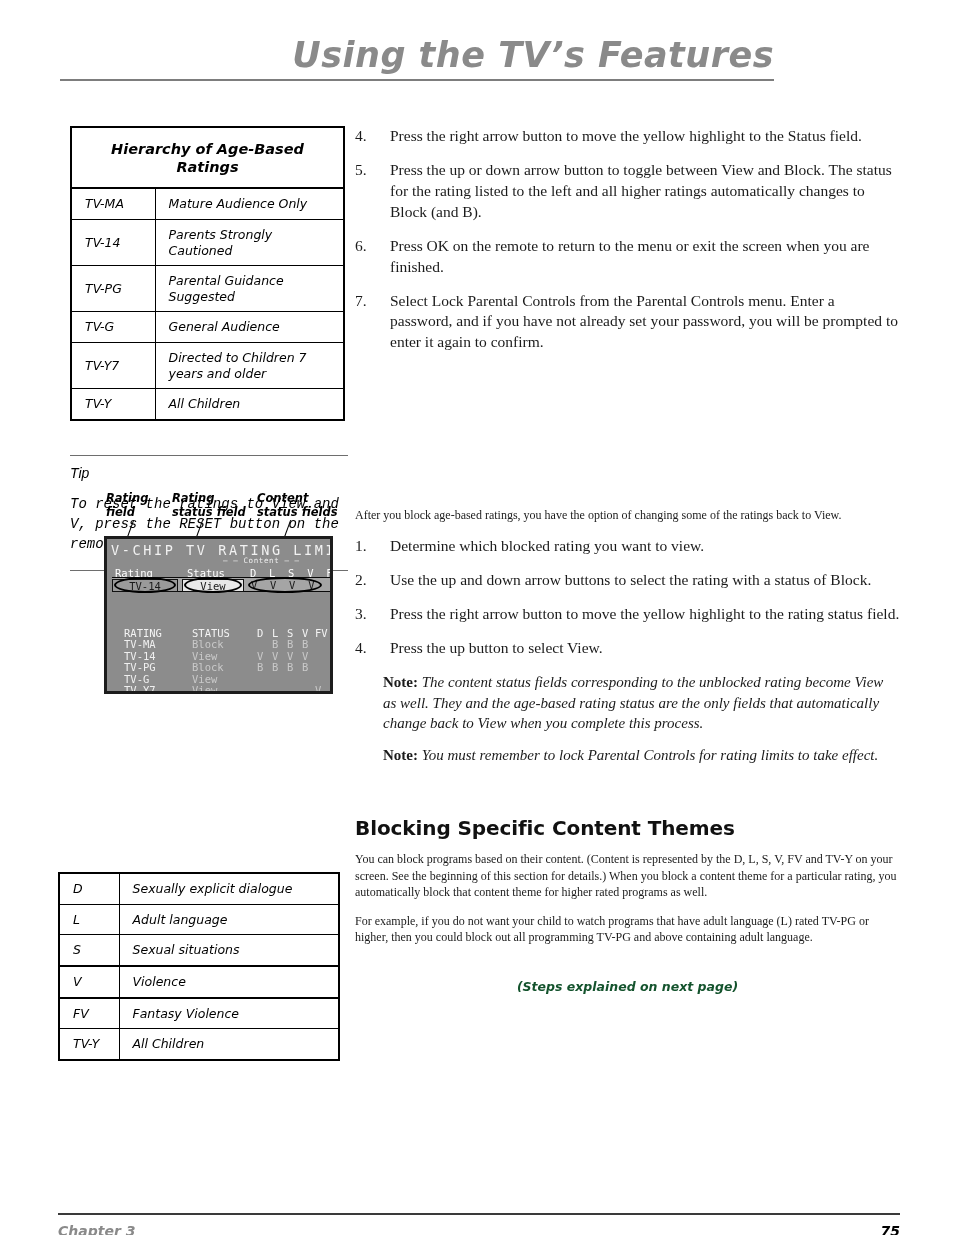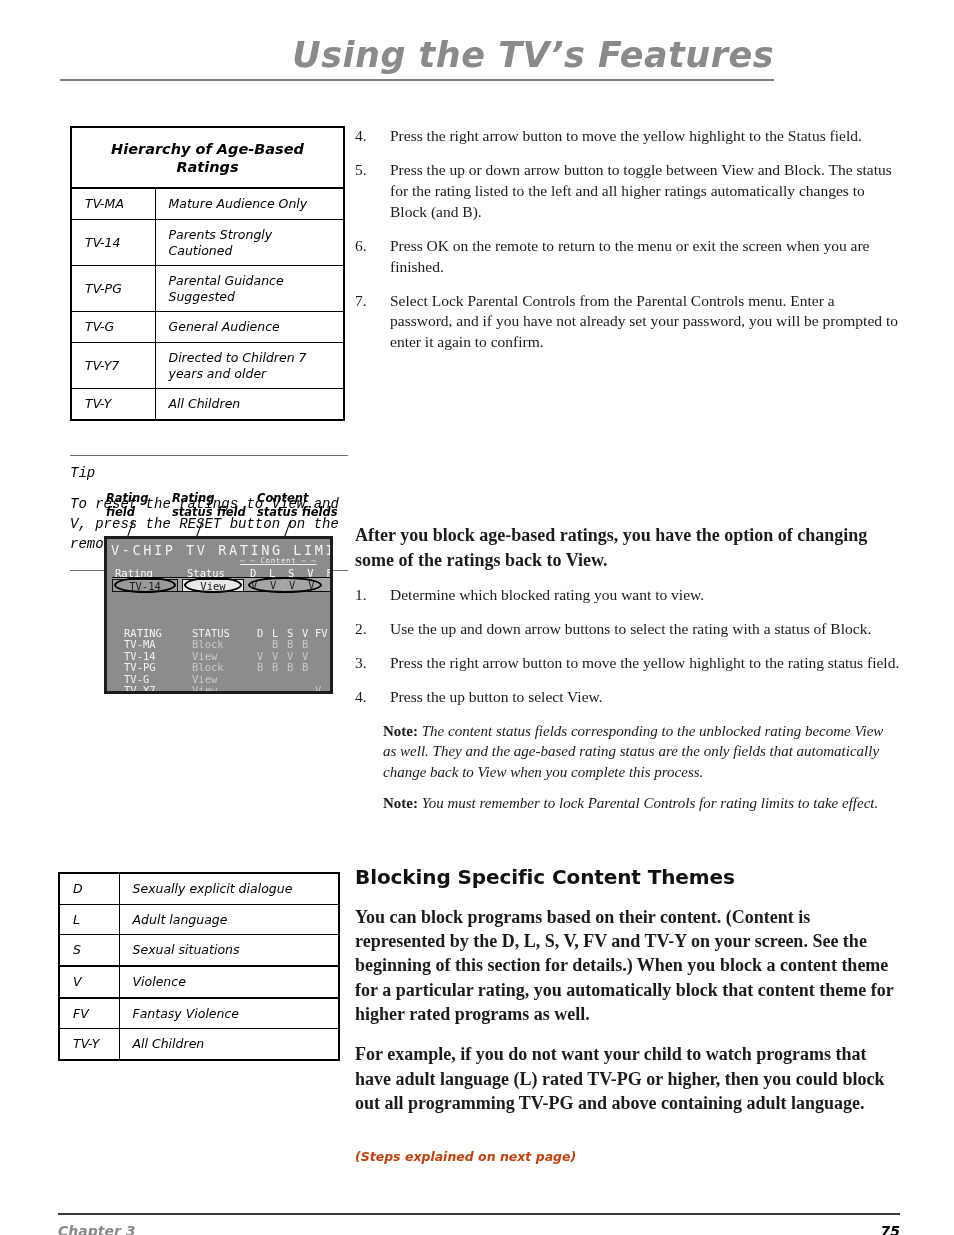--- a/index.html
+++ b/index.html
@@ -66,21 +66,21 @@
     width: 84px;
     border-right: 1px solid #000;
   }
   #content-themes-table td.code-col { width: 60px; }
   #content-themes-table tr.sep-row td { border-bottom: 2px solid #000; }
 
   
   #tip-block { margin-top: 34px; width: 278px; }
   #tip-block .tip-rule { border-top: 1px solid #6e6e6e; }
   #tip-block .tip-title {
-    font-family: Liberation Mono, monospace;
+    font-family: Liberation Sans, sans-serif;
     font-style: italic; font-size: 14px;
     color: #000; margin: 9px 0 14px 0;
   }
   #tip-block .tip-text {
     font-family: Liberation Mono, monospace;
     font-style: italic; font-size: 14px;
     line-height: 1.42; color: #000;
     margin-bottom: 15px;
   }
 
@@ -117,23 +117,23 @@
     color: #ffffff;
     overflow: hidden;
   }
   #tv-title {
     font-size: 13.5px; letter-spacing: 2.6px;
     padding: 3px 0 0 4px;
     white-space: nowrap;
     color: #f2f2f2;
   }
   #content-bracket {
-    position: absolute; left: 133px; top: 17px;
+    position: absolute; left: 116px; top: 17px;
     font-size: 7.5px; letter-spacing: 0.6px;
-    color: #efefef; white-space: nowrap; text-decoration: underline;
+    color: #efefef; white-space: nowrap;
   }
   .tv-row {
     position: relative;
     font-size: 10.5px;
     white-space: nowrap;
     height: 13px;
   }
   #tv-headrow { padding: 9px 0 0 5px; }
   #tv-headrow .h-rating { position: absolute; left: 8px; }
   #tv-headrow .h-status { position: absolute; left: 80px; }
@@ -205,22 +205,22 @@
   
   h2.sec-head {
     font-family: "DejaVu Sans", sans-serif;
     font-weight: bold; font-size: 16.5px;
     color: #111; margin: 0 0 9px 0;
     letter-spacing: -0.1px;
   }
   h2.sec-head.big { font-size: 20px; margin-bottom: 11px; }
   p.body {
     font-family: "Liberation Serif", serif;
-    font-size: 18px; line-height: 1.35;
-    margin: 16px 0 13px 0; color: #1b1b1b; font-weight: bold;
+    font-size: 12px; line-height: 1.35;
+    margin: 0 0 13px 0; color: #1b1b1b;
   }
   p.note {
     font-family: "Liberation Serif", serif;
     font-style: italic; font-size: 15px;
     line-height: 1.37; margin: 0 0 11px 0;
     padding-left: 28px; color: #1b1b1b;
   }
   p.note b { font-style: normal; font-weight: bold; text-align: center; }
   ol.steps {
     list-style: none; margin: 0 0 6px 0; padding: 0;
@@ -233,22 +233,22 @@
     font-size: 15.5px; line-height: 1.35;
     color: #1b1b1b;
   }
   ol.steps li .num {
     position: absolute; left: 0; top: 0;
     width: 26px; text-align: left;
   }
   p.next-page {
     font-family: "DejaVu Sans", sans-serif;
     font-weight: bold; font-style: italic;
-    font-size: 12.5px; text-align: left;
-    margin: 34px 0 0 0; color: #c2410c;
+    font-size: 12.5px; text-align: center;
+    margin: 34px 0 0 0; color: #14532d;
   }
 
   
   #page-footer {
     position: absolute; left: 58px; top: 1213px; width: 842px;
   }
   #page-footer .rule { border-top: 2px solid #3a3a3a; }
   #page-footer .fr {
     display: flex; justify-content: space-between;
     margin-top: 8px;

